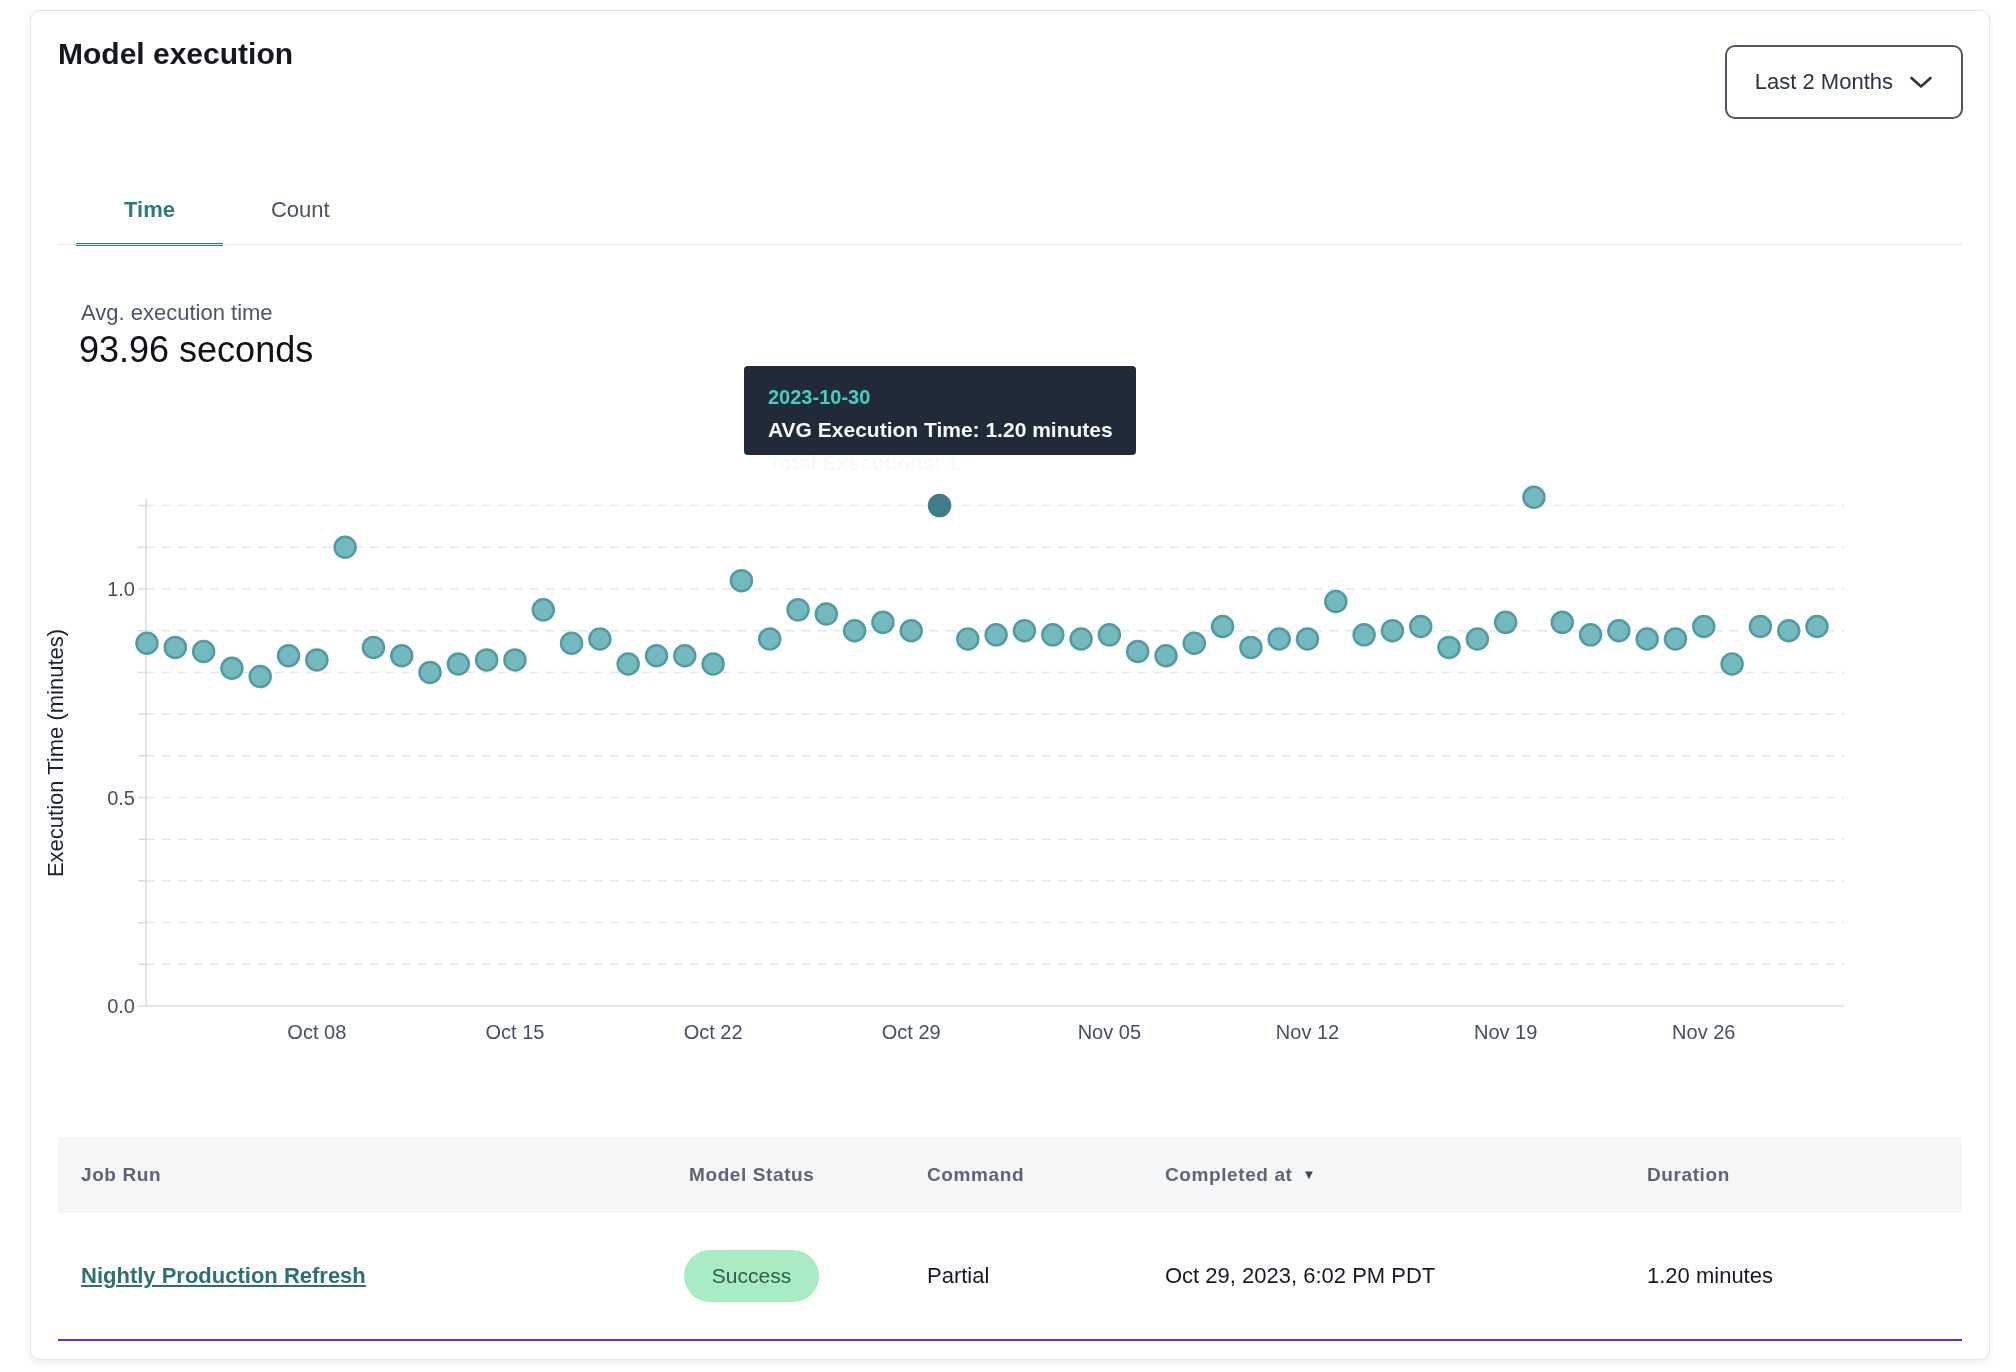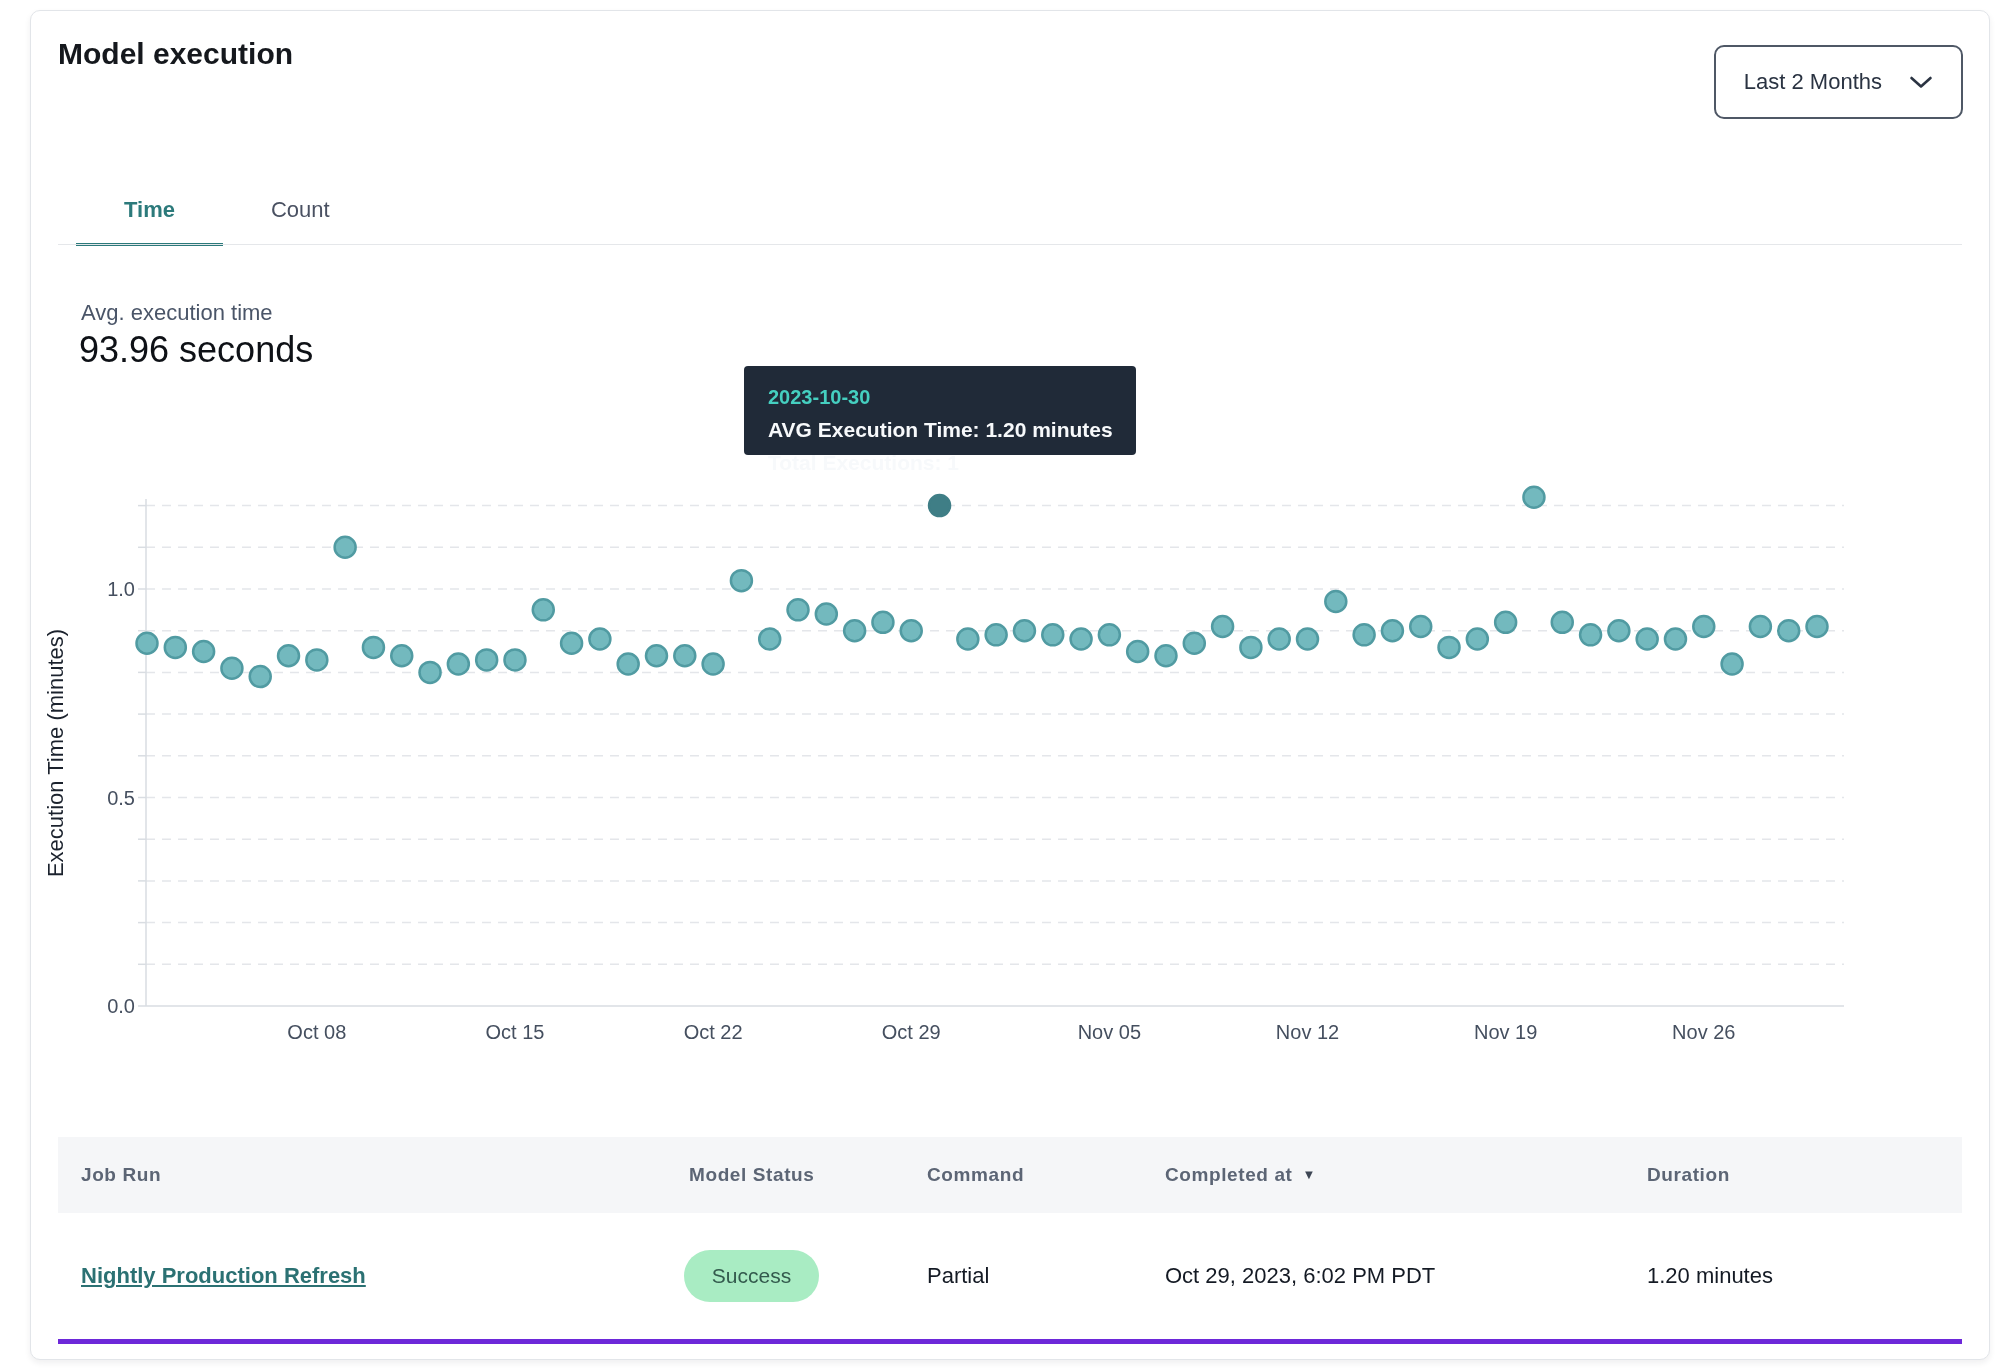--- a/index.html
+++ b/index.html
@@ -1,20 +1,20 @@
 <!DOCTYPE html>
 <html><head>
 <meta charset="utf-8">
 <style>
   html,body{margin:0;padding:0;background:#ffffff;width:2016px;height:1372px;
     font-family:"Liberation Sans","DejaVu Sans",sans-serif;-webkit-font-smoothing:antialiased;}
   .card{position:absolute;left:30px;top:10px;width:1958px;height:1348px;background:#fff;
     border:1px solid #e2e5e9;border-radius:10px;box-shadow:0 3px 6px rgba(25,30,40,.07);}
   .title{position:absolute;left:27px;top:26px;font-size:30px;font-weight:600;color:#15181d;}
-  .range-btn{position:absolute;right:26px;top:34px;height:70px;display:flex;align-items:center;gap:27px;
+  .range-btn{position:absolute;right:26px;top:34px;height:70px;display:flex;align-items:center;gap:16px;
     padding:0 28px;border:2px solid #4f5866;border-radius:10px;background:#fff;cursor:pointer;}
   .range-btn span{font-size:22px;color:#2a3342;}
   .tabs{position:absolute;left:45px;top:170px;display:flex;}
   .tab{height:62px;line-height:58px;padding:0 48px;font-size:22px;color:#4a5162;cursor:pointer;
     border-bottom:3px solid transparent;text-align:center;}
   .tab.active{color:#2c7a7b;font-weight:700;border-bottom-color:#2c7a7b;}
   .tab-divider{position:absolute;left:27px;right:27px;top:233px;height:1px;background:#e5e7ea;}
   .avg-label{position:absolute;left:50px;top:289px;font-size:22px;color:#4a5568;}
   .avg-value{position:absolute;left:48px;top:318px;font-size:36px;font-weight:500;color:#0e1116;}
   .tooltip{position:absolute;left:713px;top:355px;width:392px;height:89px;box-sizing:border-box;
@@ -22,21 +22,21 @@
   .tooltip .tt-date{font-size:20px;font-weight:600;color:#45cfc0;line-height:32px;}
   .tooltip .tt-line{font-size:21px;font-weight:600;color:#f7f9fb;line-height:33px;white-space:nowrap;}
   #chart-svg{position:absolute;left:0;top:460px;}
   #chart-svg text{font-family:"Liberation Sans","DejaVu Sans",sans-serif;}
   #chart-svg .axis-num{font-size:20px;fill:#454f5f;}
   #chart-svg .axis-title{font-size:22px;fill:#1b222d;}
   .thead{position:absolute;left:27px;top:1126px;width:1904px;height:76px;background:#f5f6f8;}
   .th{position:absolute;top:0;height:76px;line-height:76px;font-size:19px;font-weight:700;
     color:#5c6575;letter-spacing:.6px;white-space:nowrap;}
   .sort-caret{display:inline-block;margin-left:10px;font-size:13px;color:#3d4654;transform:translateY(-2px);}
-  .trow{position:absolute;left:27px;top:1202px;width:1904px;height:126px;border-bottom:5px solid #6d28d9;}
+  .trow{position:absolute;left:27px;top:1202px;width:1904px;height:126px;border-bottom:2px solid #6d28d9;}
   .td{position:absolute;top:0;height:126px;line-height:126px;font-size:22px;color:#141a24;white-space:nowrap;}
   .job-link{font-weight:700;color:#2b7173;text-decoration:underline;cursor:pointer;}
   .badge{position:absolute;left:626px;top:37px;width:135px;height:52px;border-radius:26px;
     background:#a9ecc3;display:flex;align-items:center;justify-content:center;
     font-size:21px;color:#335a4d;}
   .col-job{left:23px;} .col-status{left:631px;} .col-cmd{left:869px;}
   .col-done{left:1107px;} .col-dur{left:1589px;}
 </style>
 </head>
 <body>

